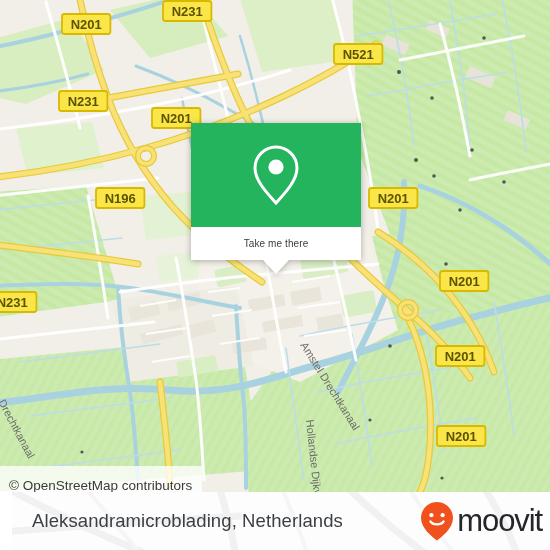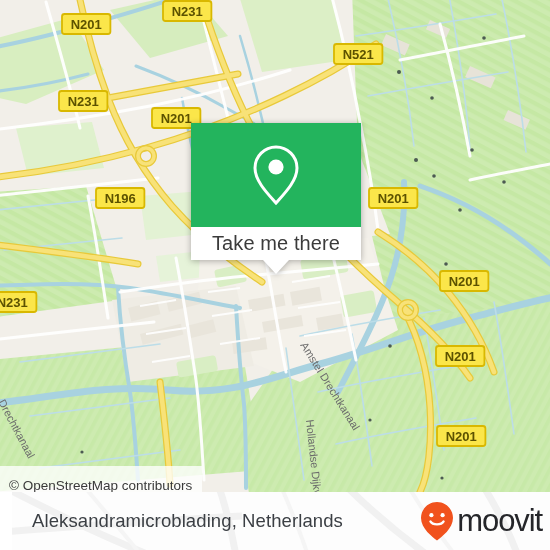--- a/index.html
+++ b/index.html
@@ -32,21 +32,21 @@
     width: 100%; height: 104px;
     background: #23b45d;
     display: flex; align-items: center; justify-content: center;
   }
   .popup-foot {
     width: 100%; height: 33px;
     background: #fff;
     display: flex; align-items: center; justify-content: center;
   }
   .popup-foot span {
-    font-size: 20px; color: #3b3b3b; letter-spacing: .1px;
+    font-size: 10px; color: #3b3b3b; letter-spacing: .1px;
   }
   .popup-tip {
     position: absolute; left: 50%; top: 137px;
     transform: translateX(-50%);
     width: 0; height: 0;
     border-left: 13px solid transparent;
     border-right: 13px solid transparent;
     border-top: 14px solid #fff;
   }
 

